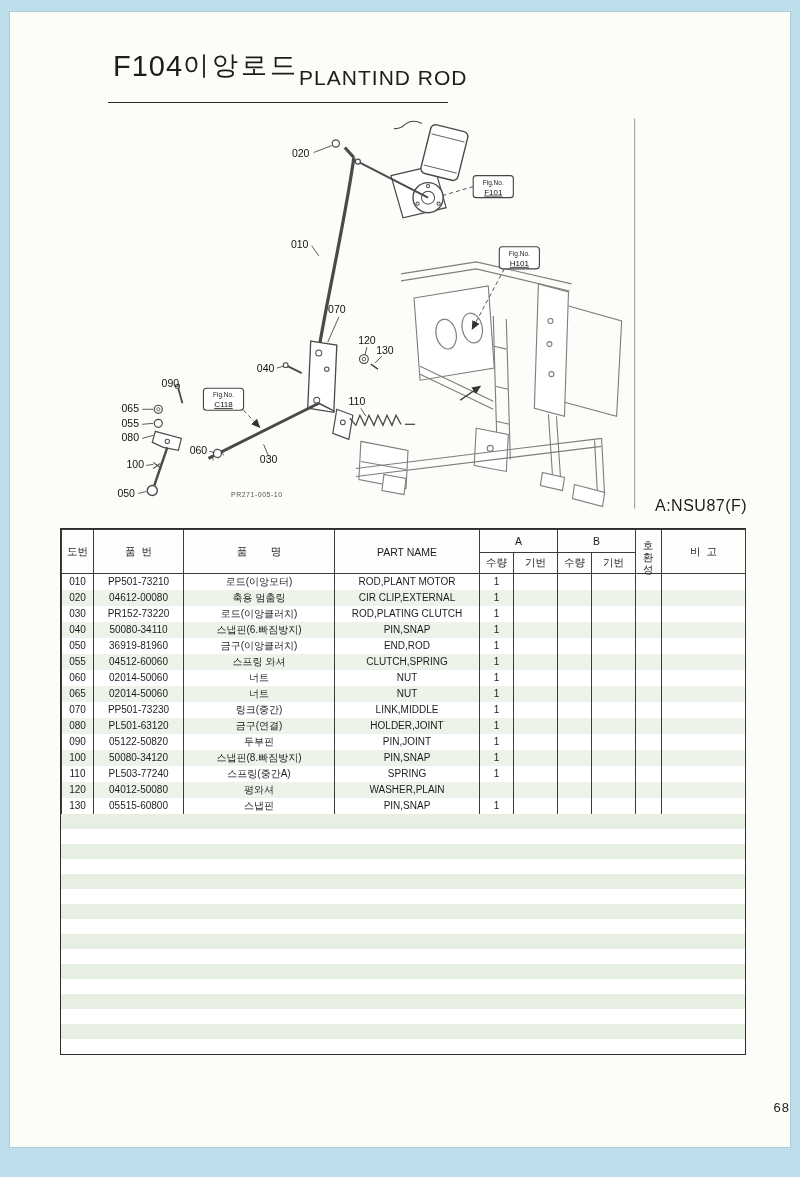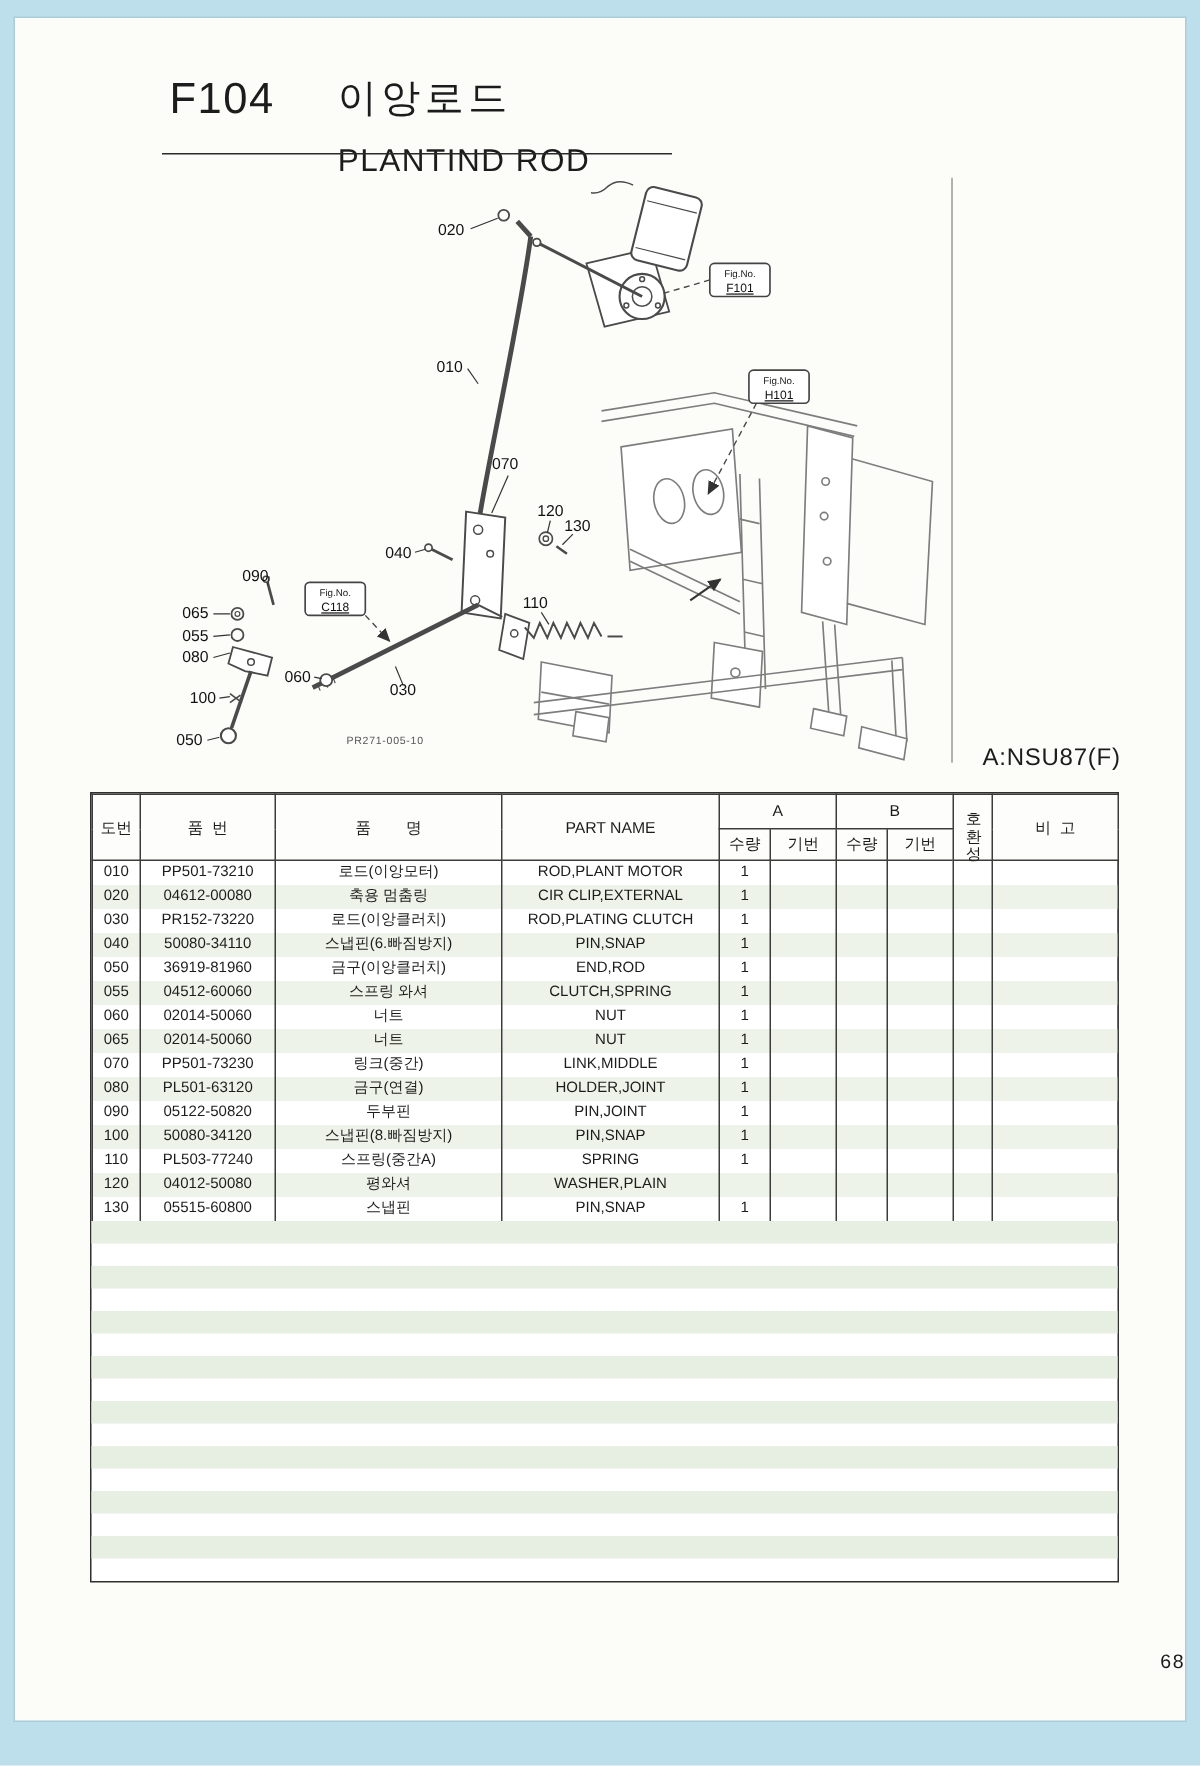--- a/index.html
+++ b/index.html
@@ -9,23 +9,23 @@
     font-family:"Liberation Sans",sans-serif;
     color:#1c1c1c;
     overflow:hidden;
   }
   .sheet{
     position:absolute;left:10px;top:12px;width:780px;height:1135px;
     background:#fcfcf9;
     box-shadow:0 0 0 1px rgba(120,150,160,.25);
   }
   
-  .hdr{position:absolute;left:103px;top:38px;display:flex;gap:42px;align-items:flex-start;justify-content:space-between;}
+  .hdr{position:absolute;left:103px;top:38px;display:flex;align-items:flex-start;justify-content:space-between;}
   .fig-code{font-size:29px;letter-spacing:1px;}
-  .title-group{display:flex;flex-direction:column;}
+  .title-group{display:flex;}
   .title-ko{font-size:26px;letter-spacing:3px;line-height:30px;}
   .title-en{font-size:21px;letter-spacing:1px;margin-top:16px;}
   .title-rule{position:absolute;left:98px;top:90px;width:340px;border-top:1.5px solid #2a2a2a;}
   
   .diagram{position:absolute;left:45px;top:103px;width:692px;height:402px;}
   .diagram svg{position:absolute;left:0;top:0;}
   .drawing-ref{position:absolute;left:176px;top:376px;font-size:7px;color:#555;letter-spacing:.5px;}
   .model-label{position:absolute;left:600px;top:382px;font-size:16px;letter-spacing:.5px;}
   .callout{font-size:10.5px;fill:#111;text-anchor:middle;font-family:"Liberation Sans",sans-serif;}
   .leader{stroke:#333;stroke-width:.8;}

